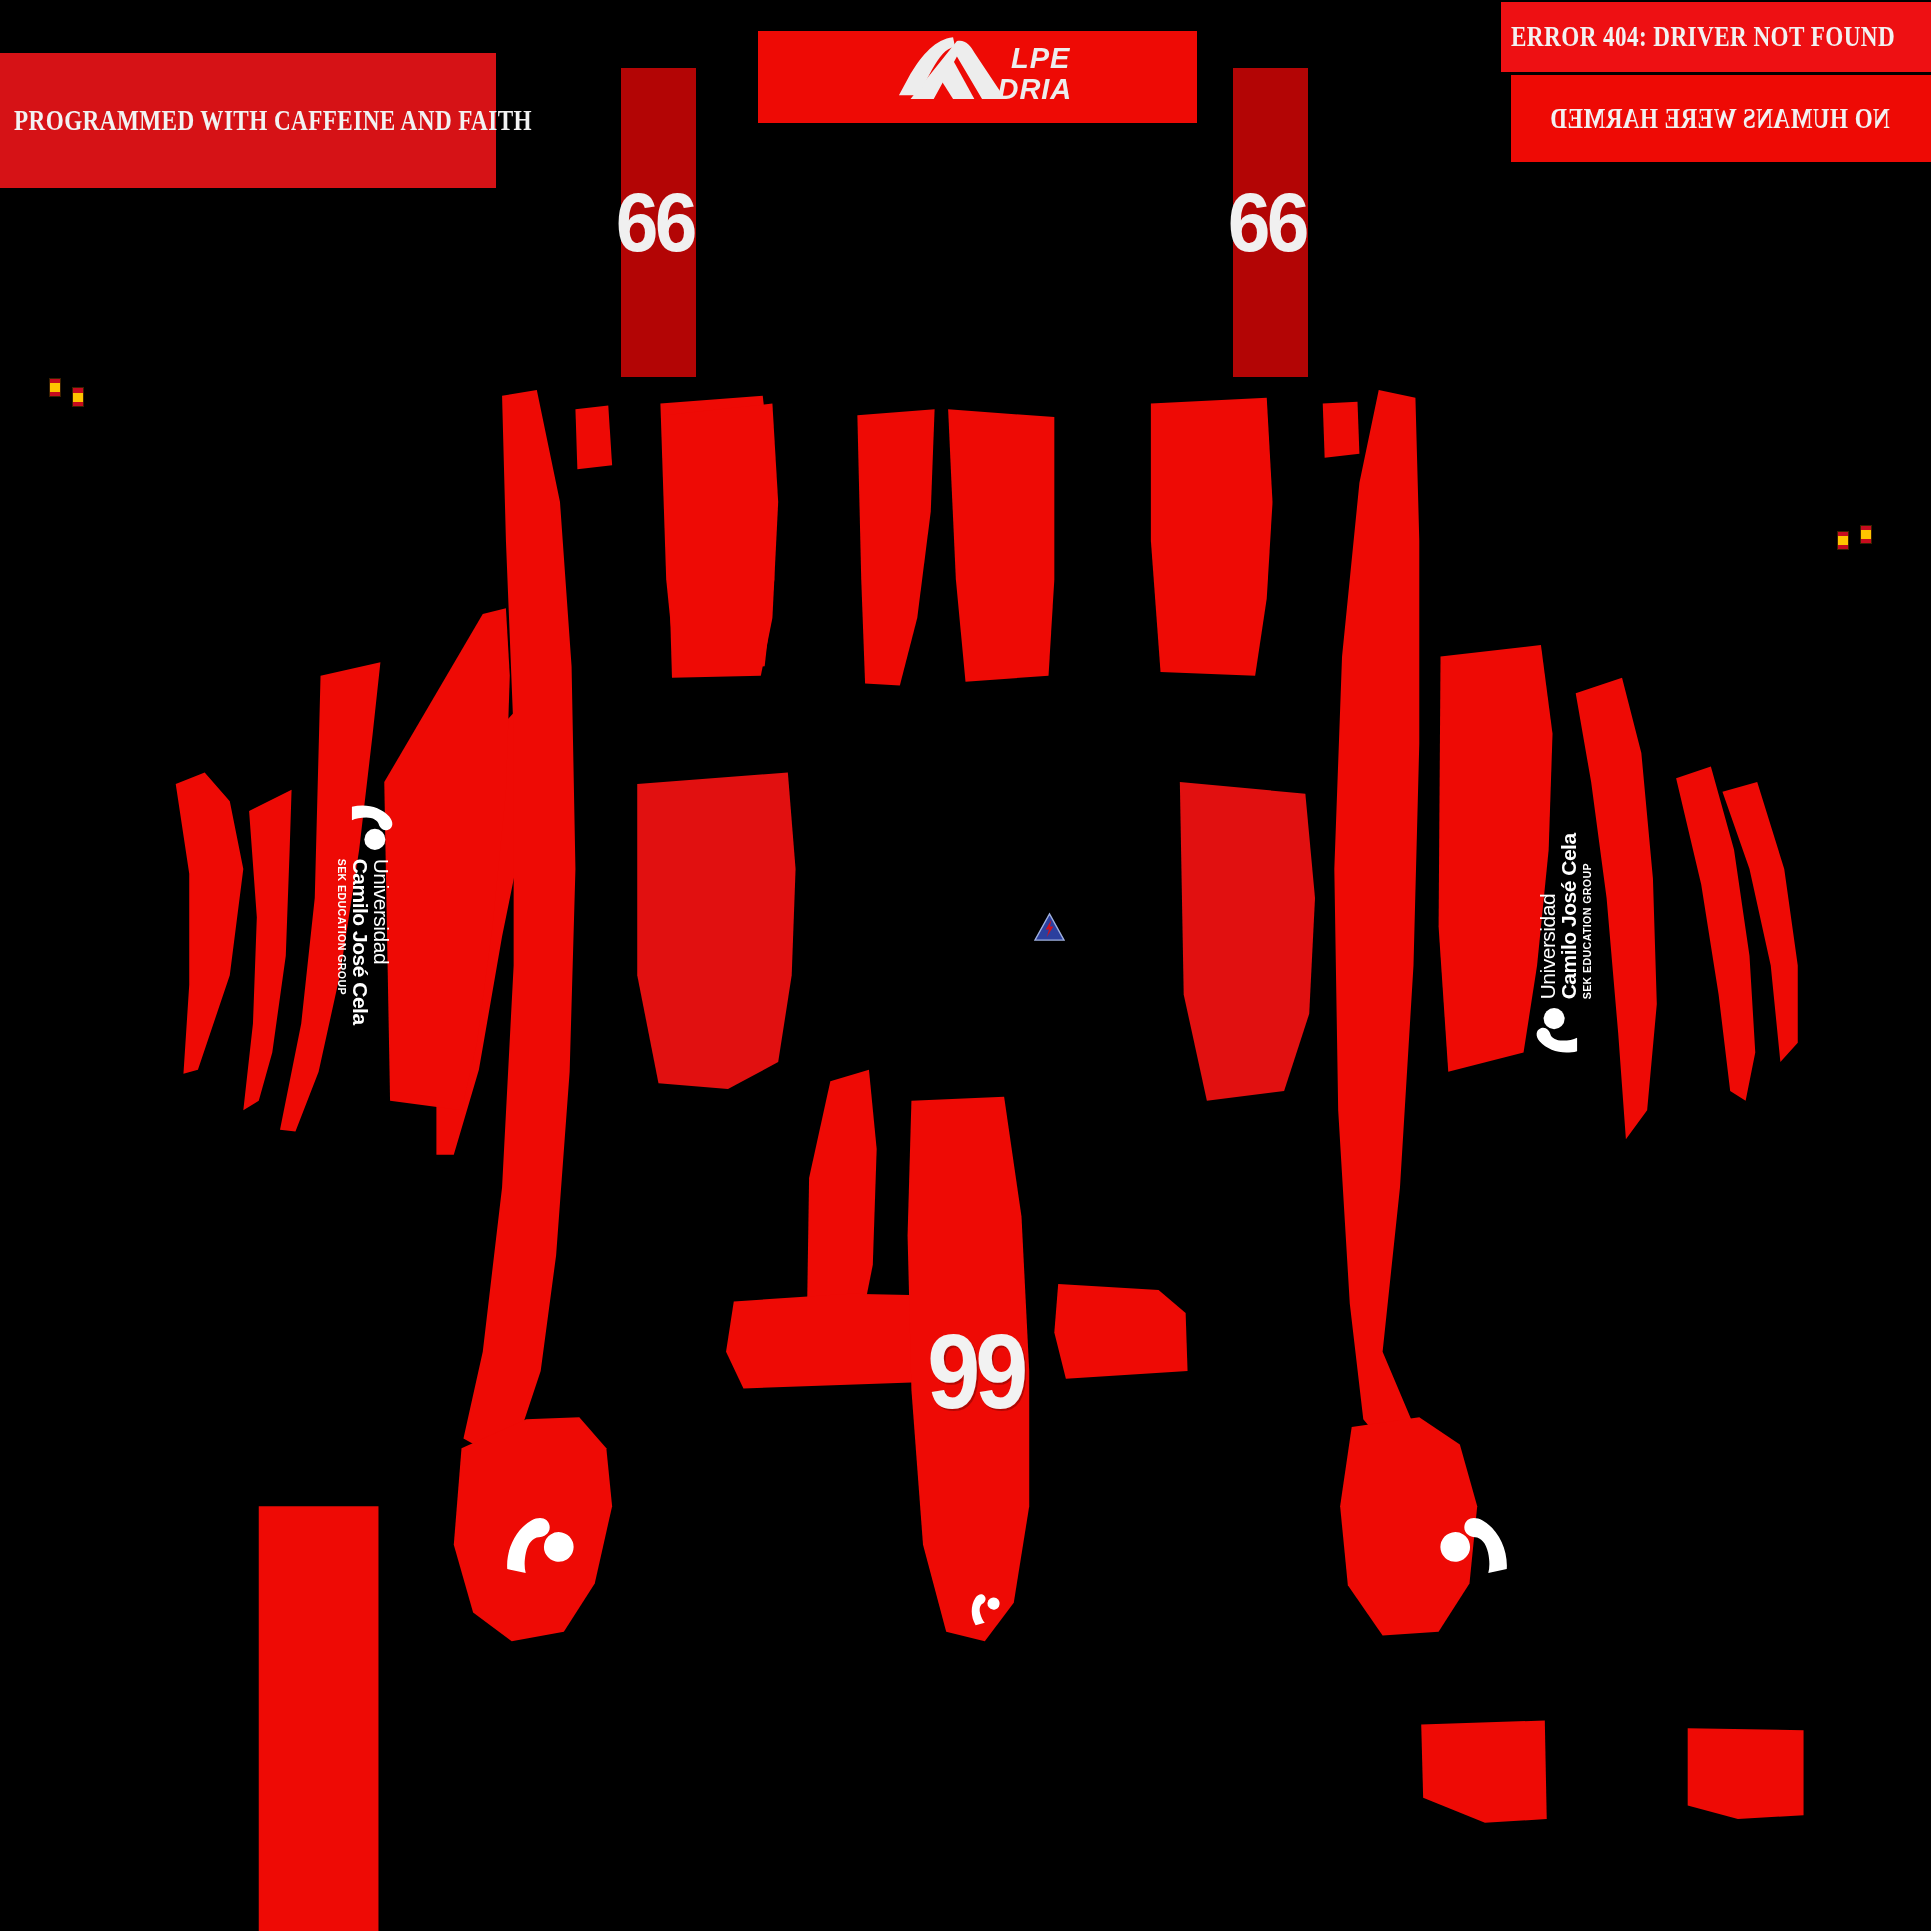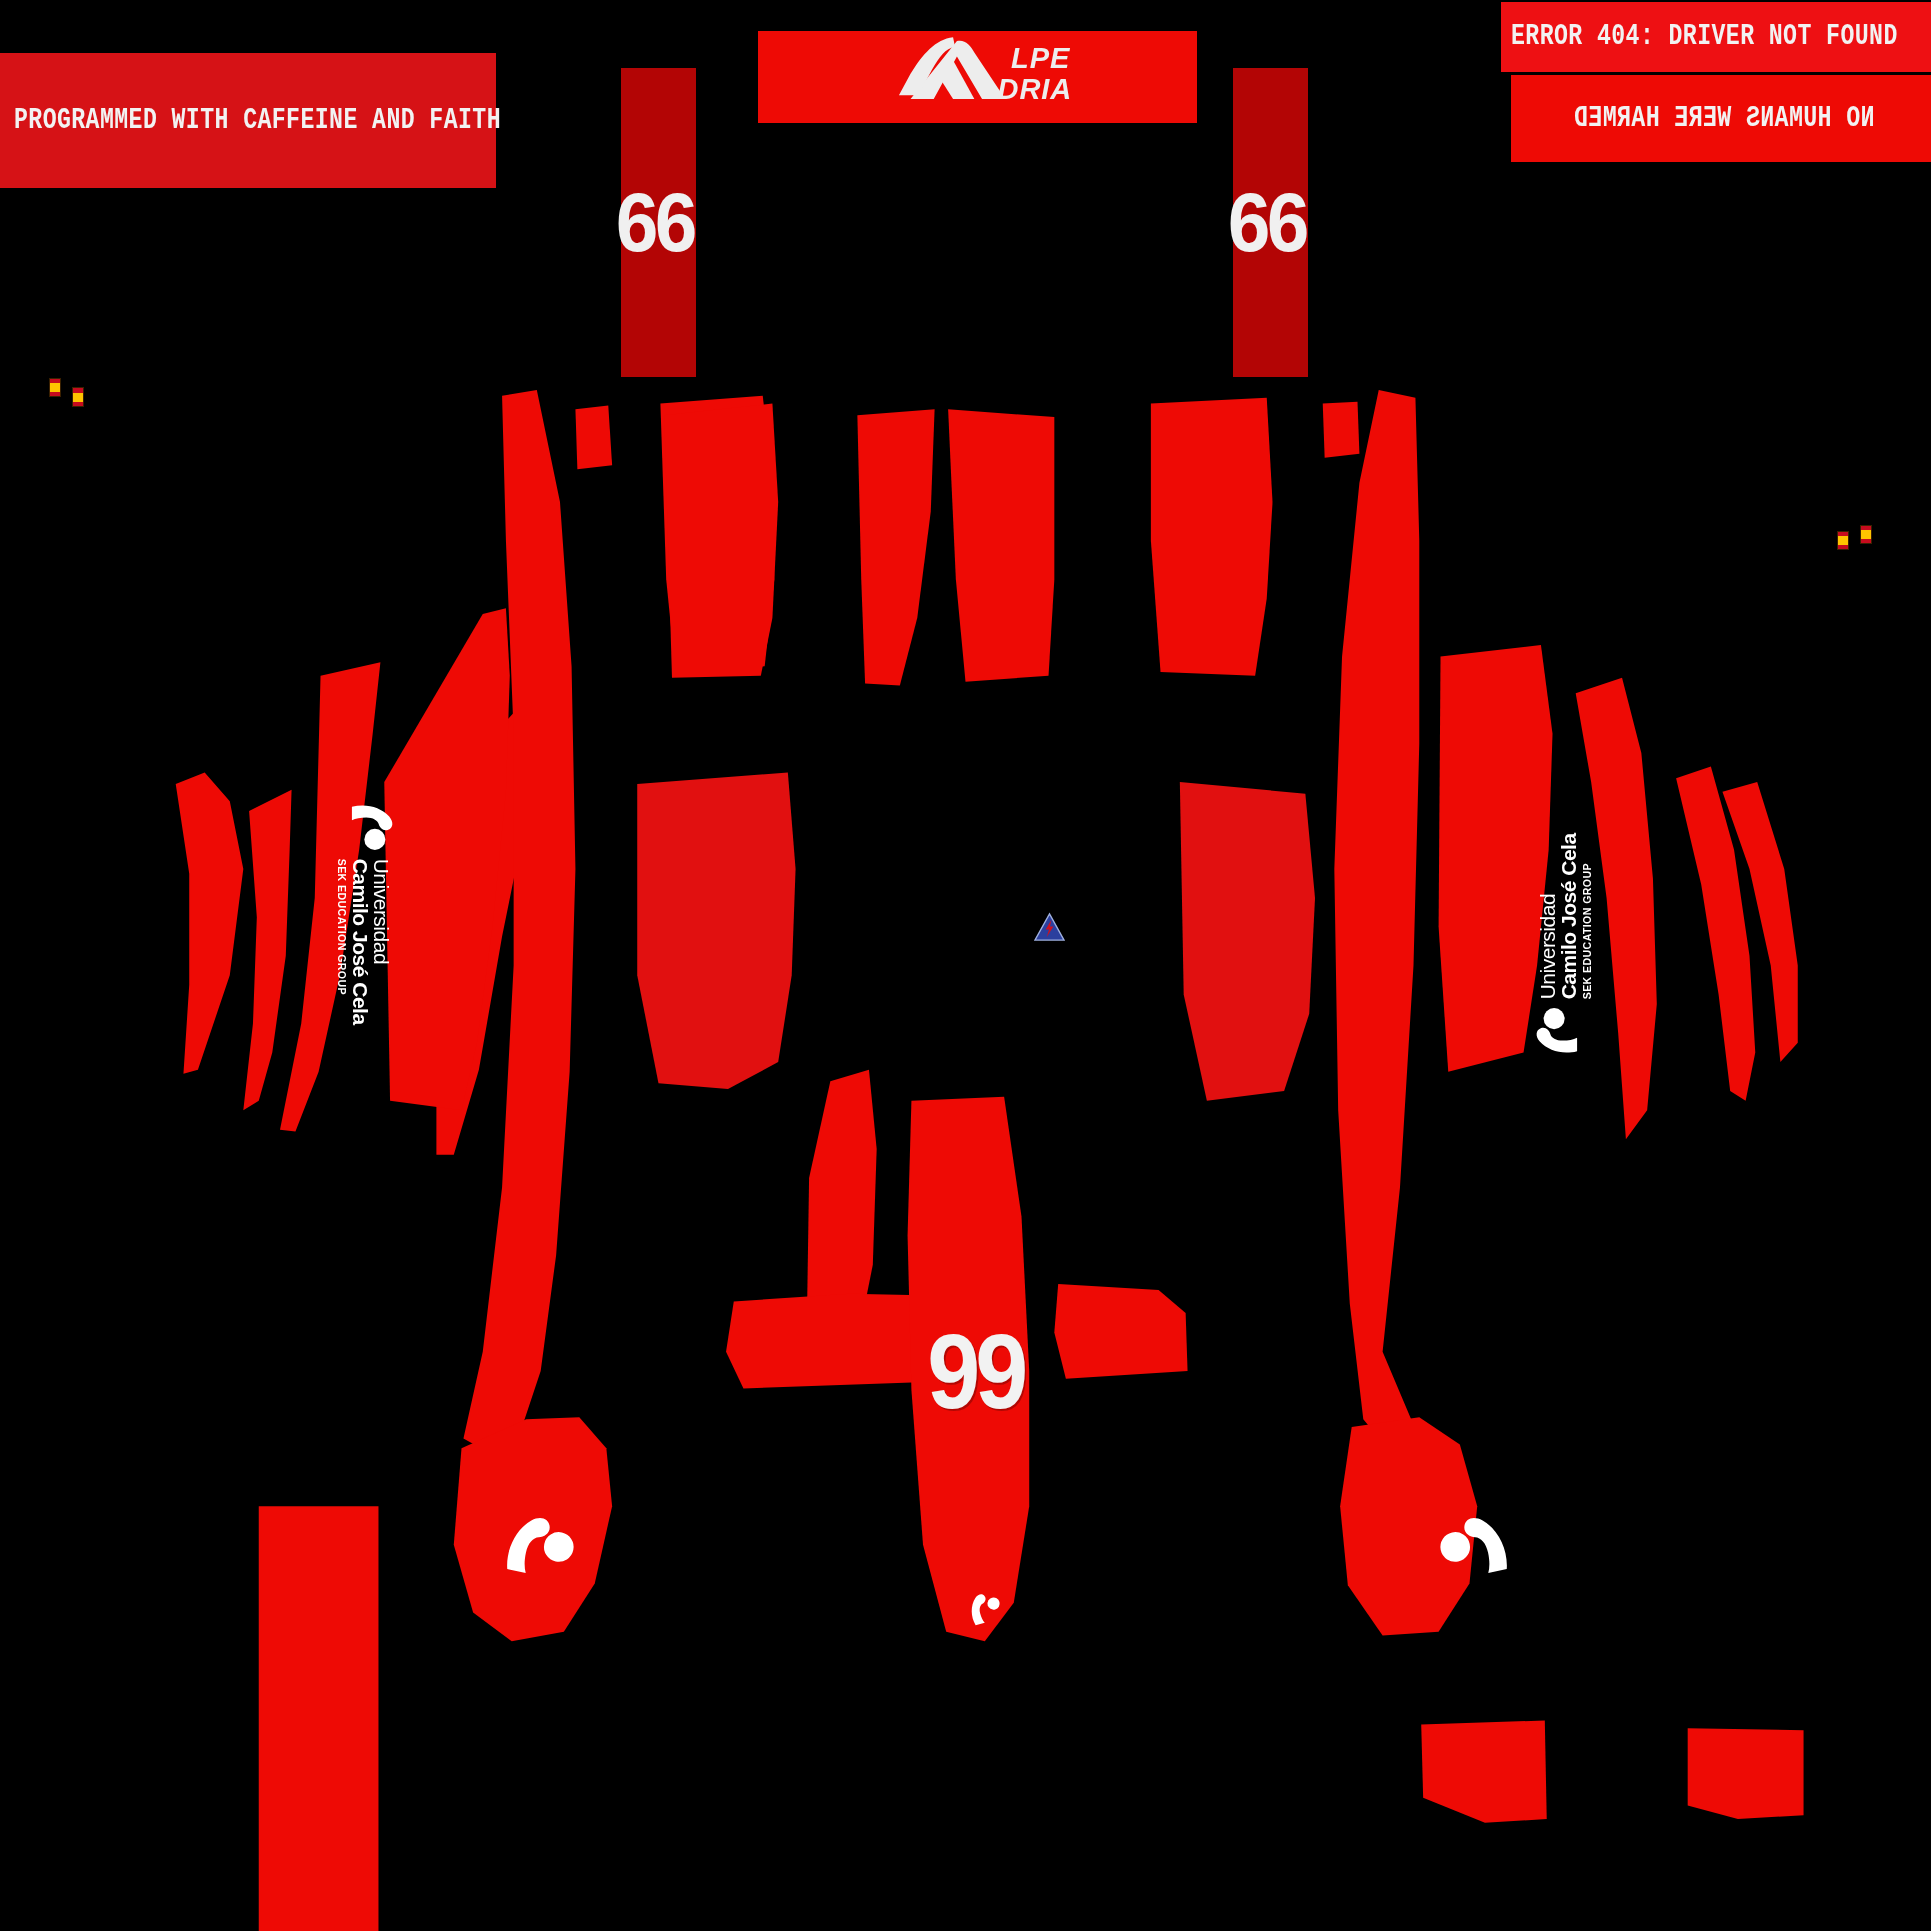--- a/index.html
+++ b/index.html
@@ -12,21 +12,21 @@
     font-family:"Liberation Sans", sans-serif;
   }
   svg{display:block;overflow:visible;}
 
   
   .banner{
     position:absolute;
     background:#d61216;
     display:flex;align-items:center;
     color:#f2f2f2;
-    font-family:Liberation Mono, monospace;
+    font-family:Liberation Serif, serif;
     font-weight:700;
     letter-spacing:0.5px;
   }
   .banner span{
     display:block;
     transform:scaleX(0.80);
     transform-origin:left center;
     white-space:nowrap;
   }
   #banner-caffeine{

